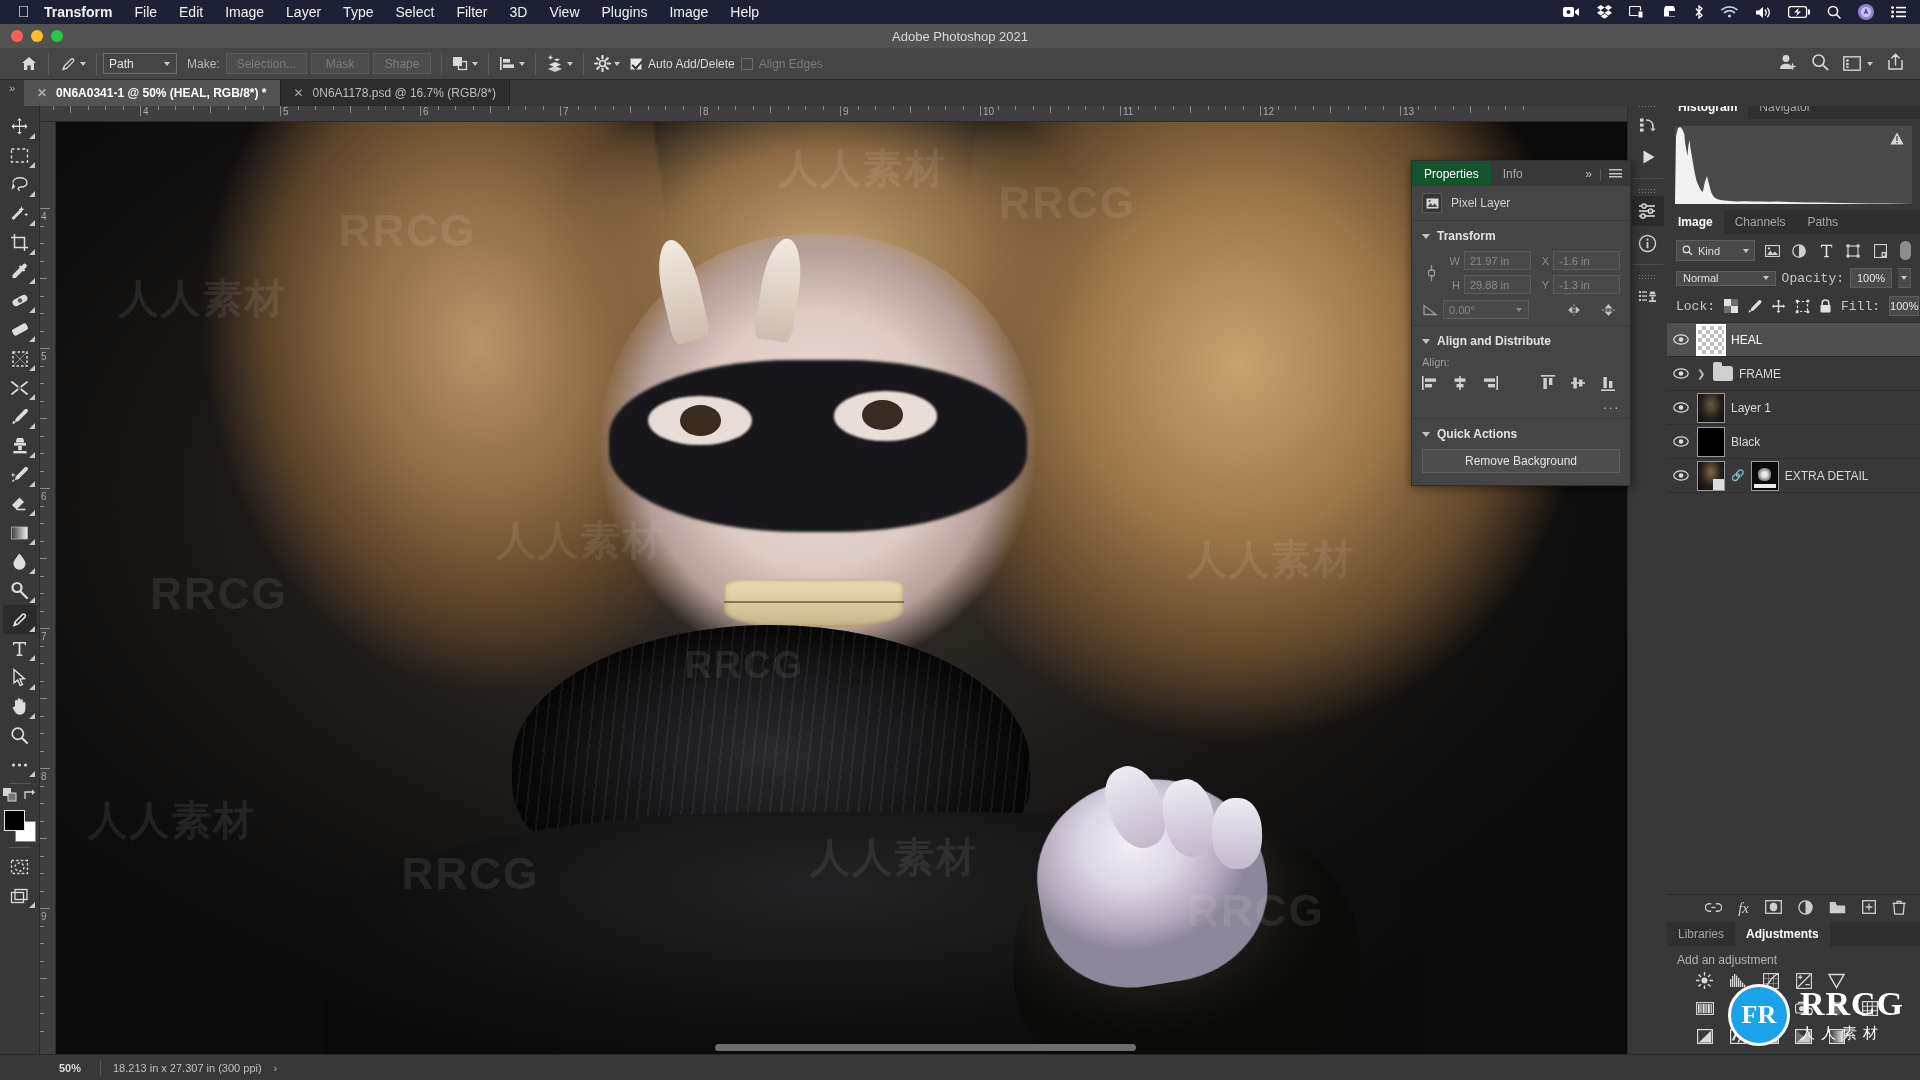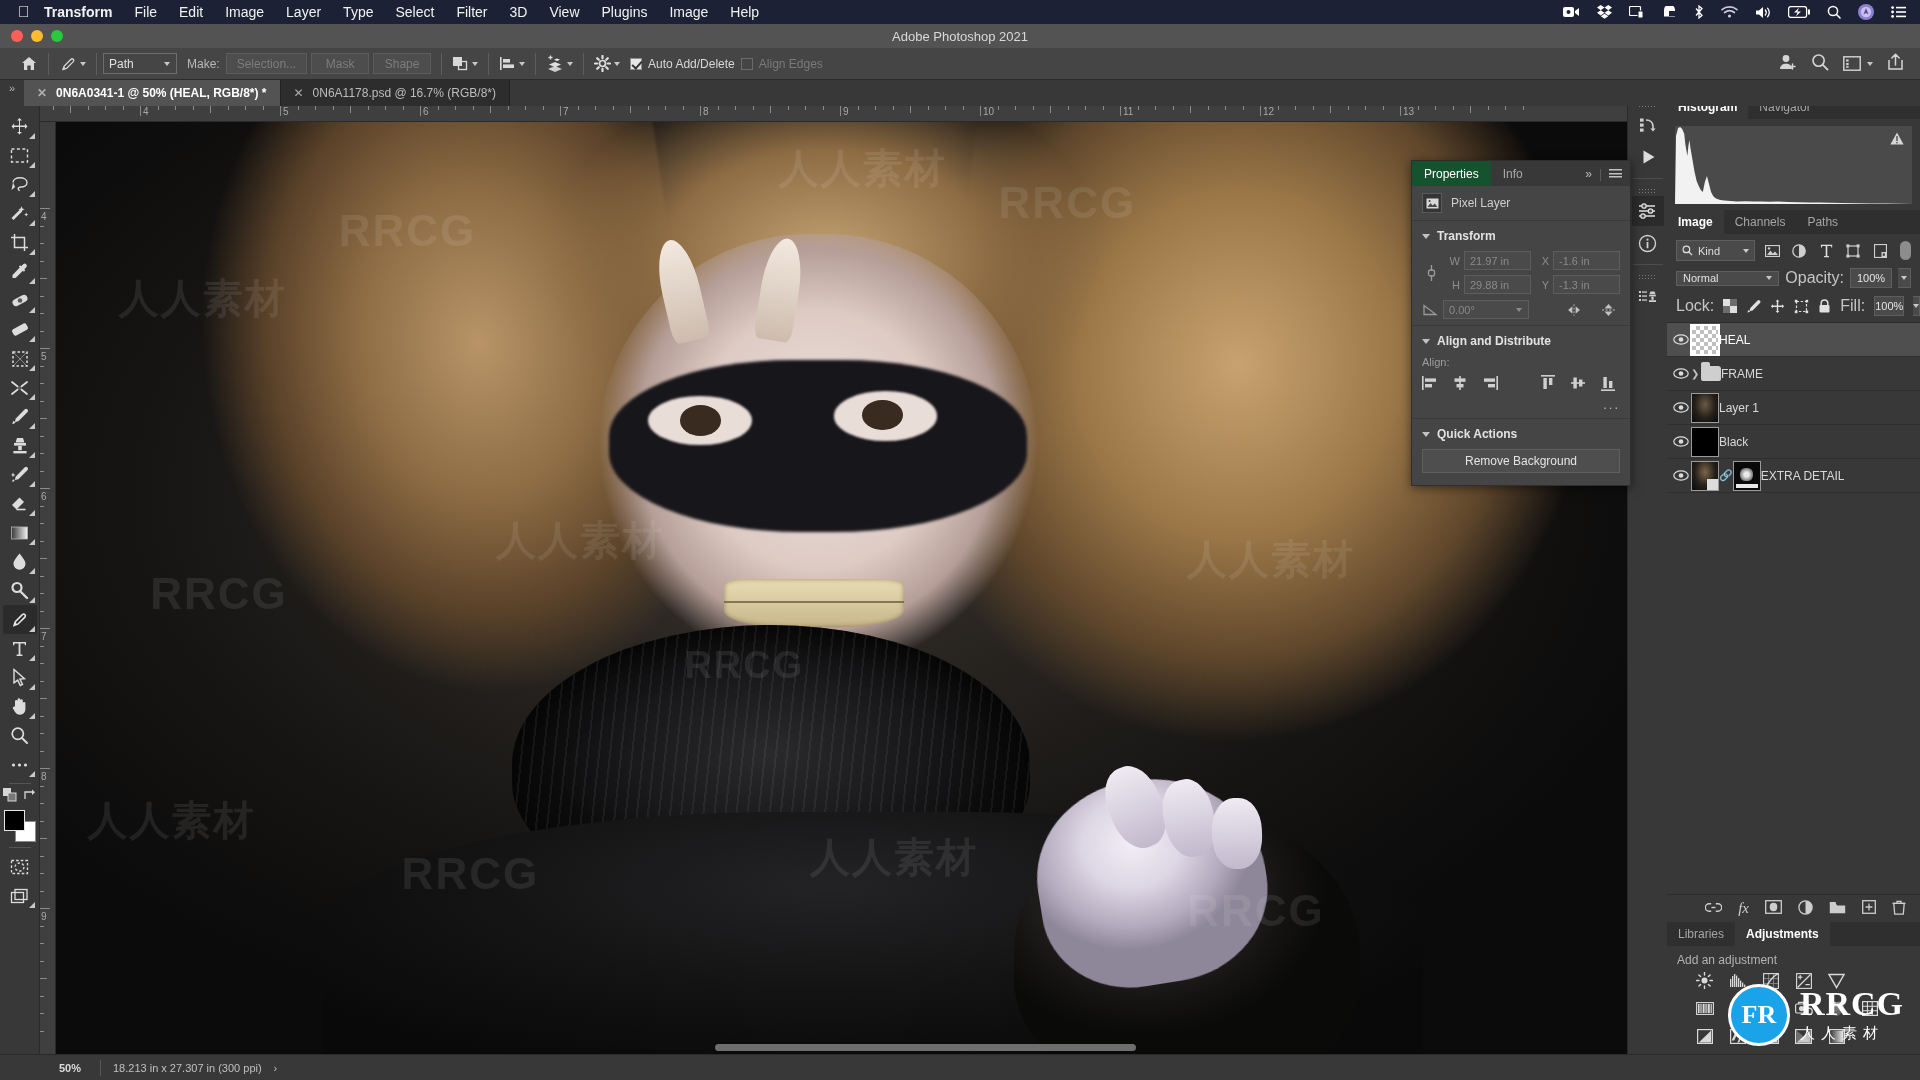--- a/index.html
+++ b/index.html
@@ -240,30 +240,30 @@
   .kindsel{ width:82px; height:21px; background:#4a4a4a; border:1px solid #5e5e5e;
     display:flex; align-items:center; gap:5px; padding:0 5px; font-size:11px; color:#ddd; position:relative;}
   .kindsel .caret{ position:absolute; right:5px; }
   .fico{ width:20px;height:20px;display:flex;align-items:center;justify-content:center;color:#cfcfcf;}
   .tglpill{ width:12px;height:19px;border-radius:7px;background:#8d8d8d; margin-left:2px;}
 
   .blendrow{ display:flex; align-items:center; gap:6px; padding:3px 9px; }
   .blendsel{ flex:1; height:15px; background:#4a4a4a; border:1px solid #5e5e5e; font-size:11px;
     color:#e0e0e0; display:flex; align-items:center; padding:0 6px; position:relative;}
   .blendsel .caret{ position:absolute; right:6px; }
-  .minlab{ font-size:16px; color:#c6c6c6; }
+  .minlab{ font-size:13px; color:#c6c6c6;font-family:Liberation Mono, monospace; }
   .numfield{ width:42px; height:20px; background:#4a4a4a; border:1px solid #5e5e5e; font-size:11px;
     color:#e6e6e6; display:flex; align-items:center; justify-content:center;}
   .stepcaret{ width:13px;height:20px;border:1px solid #5e5e5e;border-left:none;background:#4a4a4a;display:flex;align-items:center;justify-content:center;}
 
   .lockrow{ display:flex; align-items:center; gap:9px; padding:5px 9px 6px 9px;}
   .lockrow .lk{ width:15px;height:15px;display:flex;align-items:center;justify-content:center;color:#d3d3d3;}
 
   .layerlist{ flex:1; overflow:hidden; border-top:1px solid #2c2c2c; }
-  .lrow{ display:flex; align-items:center; height:34px; border-bottom:1px solid #2e2e2e; padding-left:4px; }
+  .lrow{ display:flex; align-items:center; height:34px; border-bottom:1px solid #2e2e2e; padding-left:4px; gap:6px;}
   .lrow.sel{ background:#4f4f4f; }
   .eye{ width:20px; display:flex; align-items:center; justify-content:center; color:#d6d6d6;}
   .lthumb{ width:28px;height:30px;border:1px solid #9a9a9a; background:#111; position:relative; overflow:hidden;}
   .checker{ background-image:
       linear-gradient(45deg,#bfbfbf 25%,transparent 25%,transparent 75%,#bfbfbf 75%),
       linear-gradient(45deg,#bfbfbf 25%,#fff 25%,#fff 75%,#bfbfbf 75%);
     background-size:8px 8px; background-position:0 0,4px 4px; }
   .lthumb.selt{ outline:2px solid #fff; outline-offset:-1px; }
   .lname{ font-size:12px; color:#d8d8d8; }
   .lrow.sel .lname{ color:#fff; }

